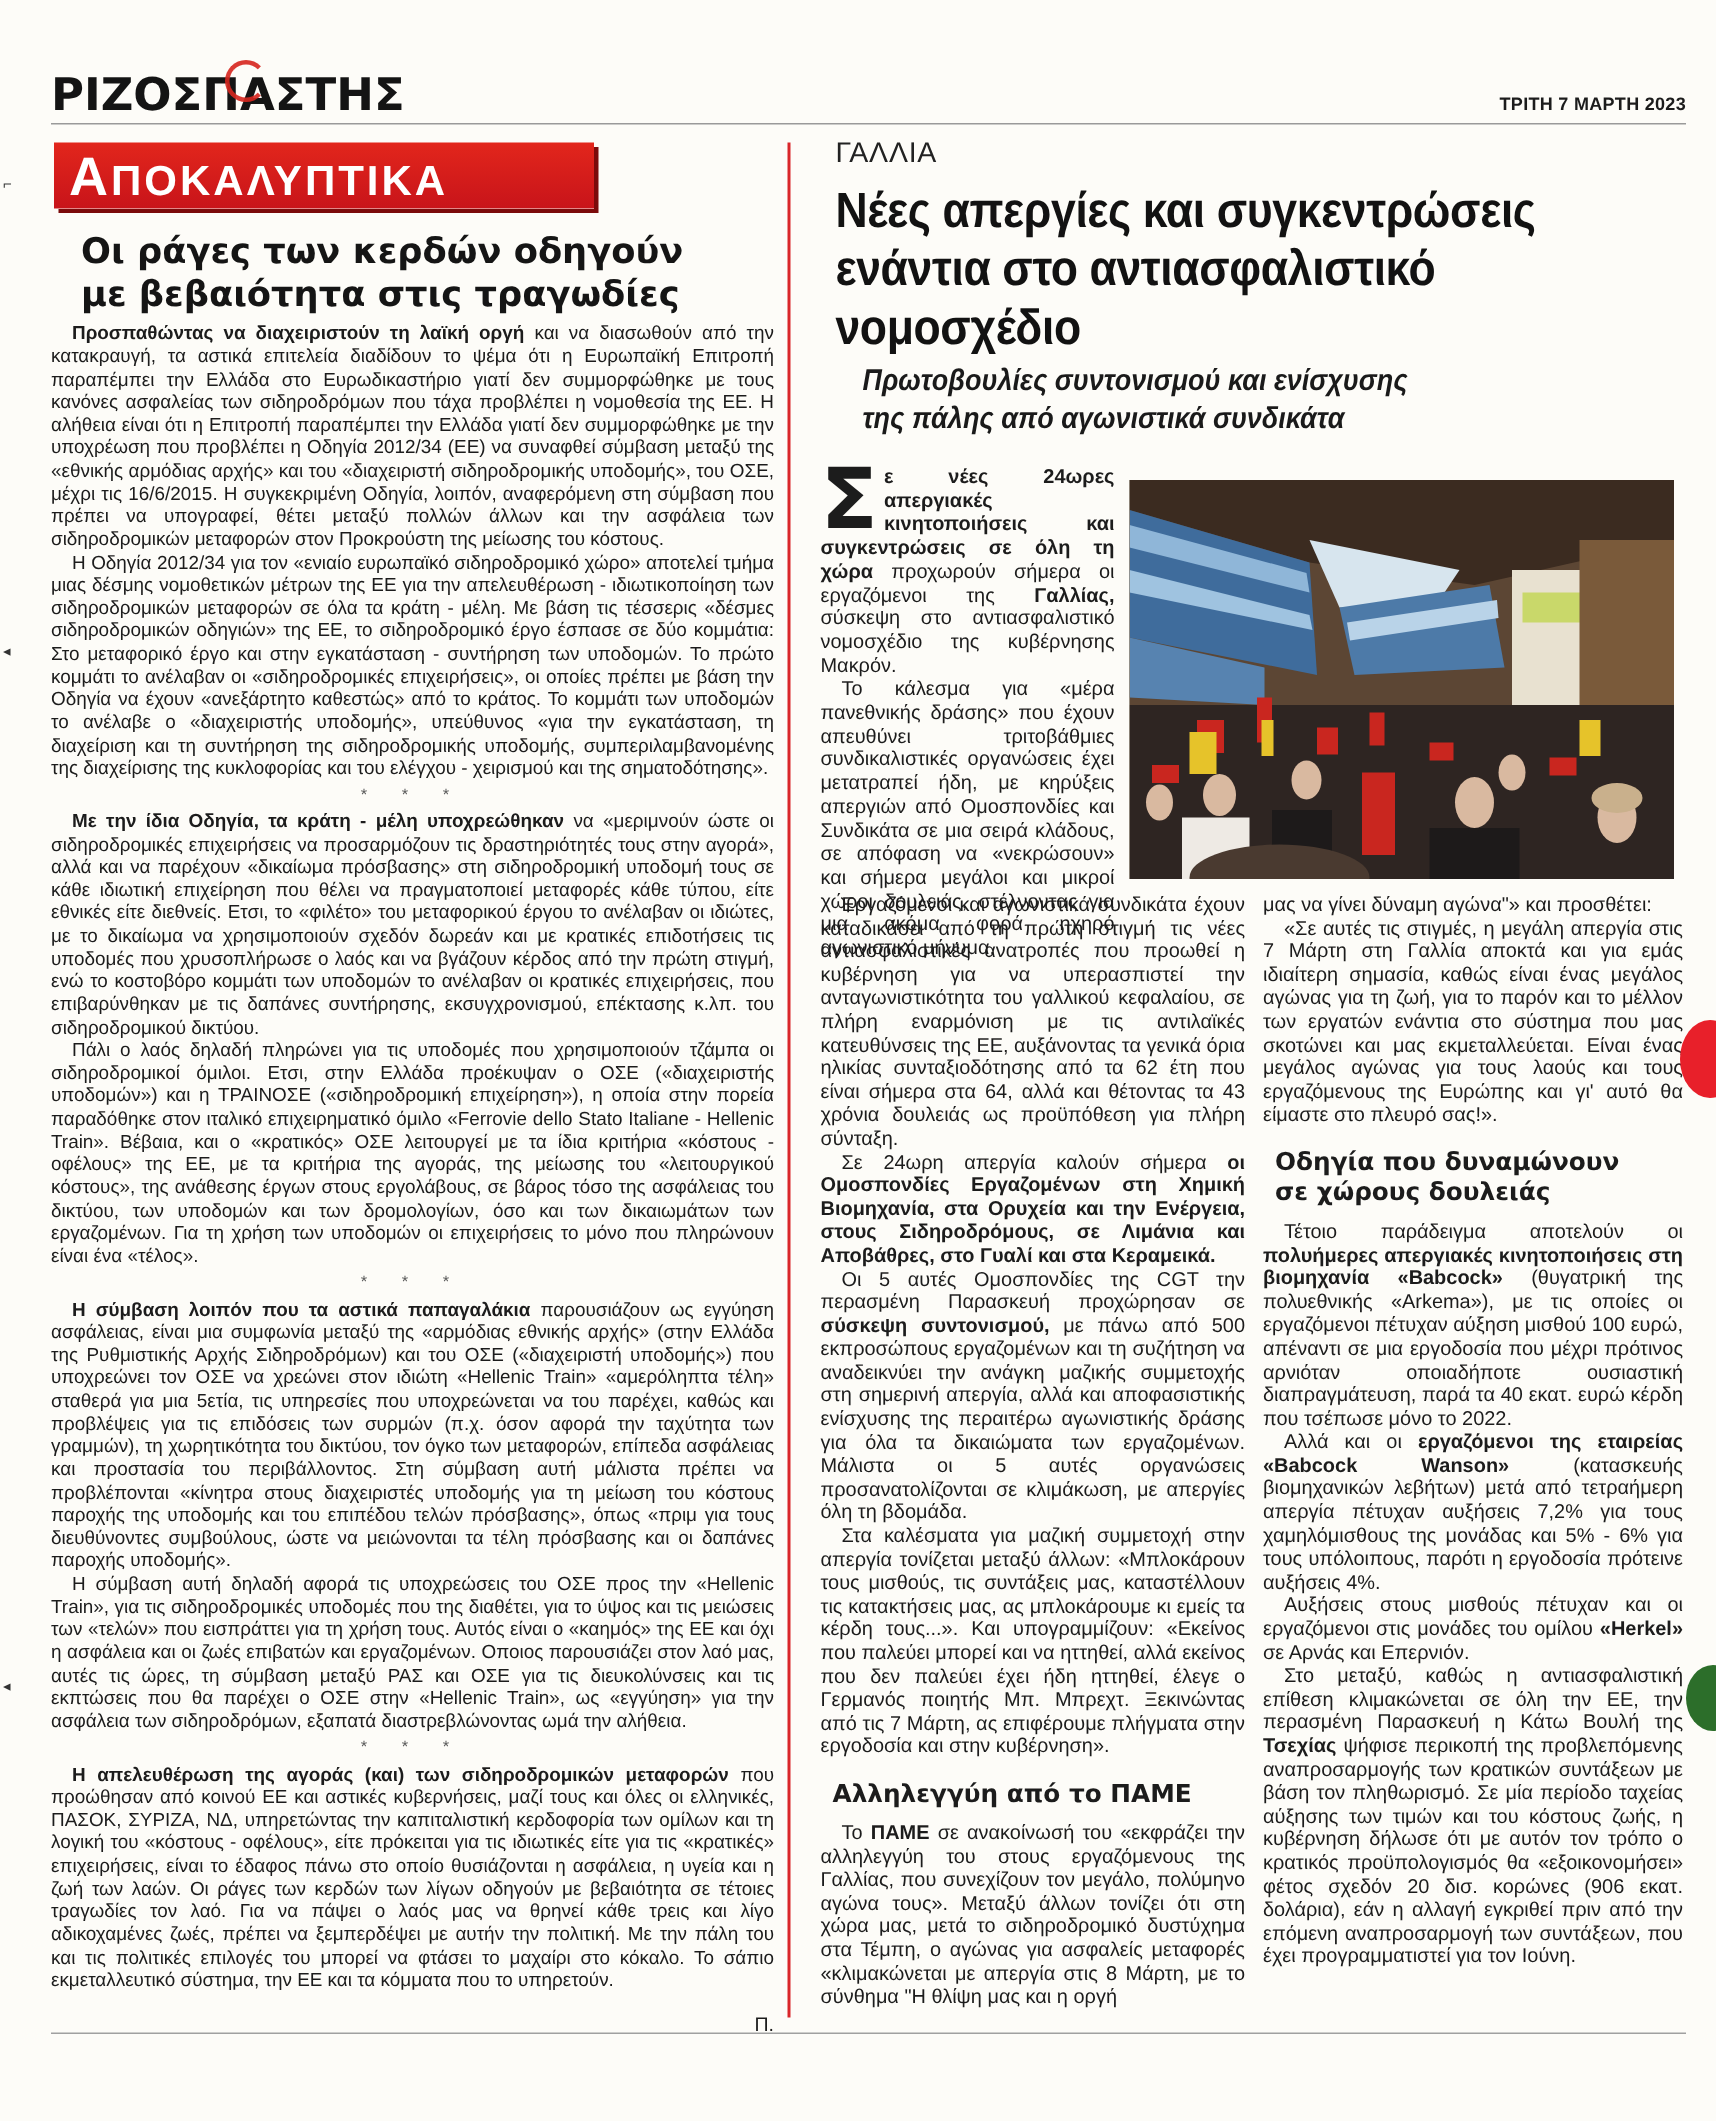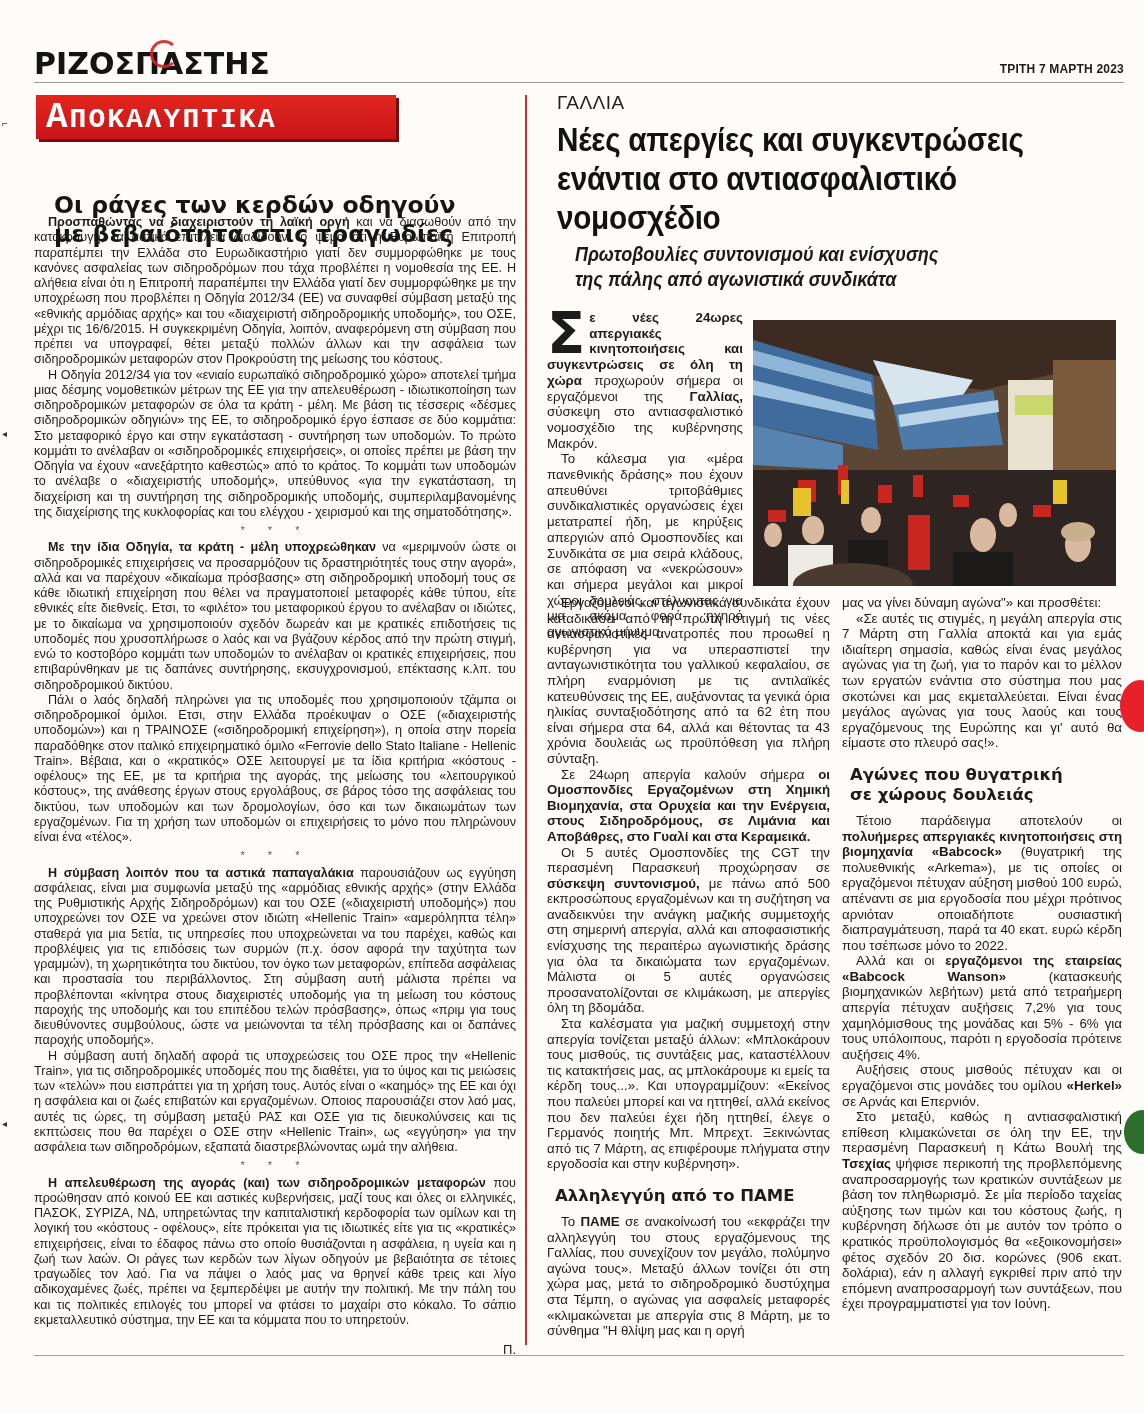--- a/index.html
+++ b/index.html
@@ -32,27 +32,27 @@
   
   .left { position: absolute; left: 34px; top: 95px; width: 482px; }
   .kicker-box {
     position: absolute; left: 2px; top: 0; width: 360px; height: 44px;
     background: linear-gradient(#e2261c, #c8141a);
     box-shadow: 3px 3px 0 #7b0b0b;
   }
   .kicker-text {
     position: absolute; left: 10px; top: 2px; color: #fff;
     font-size: 28px; font-weight: bold; letter-spacing: 2px;
-    font-family: Liberation Mono, monospace;
+    font-family: Liberation Sans, sans-serif;
   }
   .kicker-text .big { font-size: 36px; }
   .left-title {
     position: absolute; left: 20px; top: 58px; width: 460px;
     font-family: "DejaVu Sans", sans-serif; font-weight: bold;
-    font-size: 23.5px; line-height: 29px; color: #151515; margin-top: 38px;
+    font-size: 23.5px; line-height: 29px; color: #151515;
   }
   .left-body {
     position: absolute; left: 0; top: 120px; width: 482px;
     font-size: 12.6px; line-height: 15.25px; text-align: justify;
   }
   .left-body p { margin: 0; text-indent: 14px; }
   .left-body b { font-weight: bold; }
   .stars {
     text-align: center; color: #5a5a5a; font-size: 11px; letter-spacing: 10px;
     margin: 3px 0 2px;
@@ -239,21 +239,21 @@
       <p><span>Οι 5 αυτές Ομοσπονδίες της CGT την περασμένη Παρασκευή προχώρησαν σε </span><b>σύσκεψη συντονισμού,</b><span> με πάνω από 500 εκπροσώπους εργαζομένων και τη συζήτηση να αναδεικνύει την ανάγκη μαζικής συμμετοχής στη σημερινή απεργία, αλλά και αποφασιστικής ενίσχυσης της περαιτέρω αγωνιστικής δράσης για όλα τα δικαιώματα των εργαζομένων. Μάλιστα οι 5 αυτές οργανώσεις προσανατολίζονται σε κλιμάκωση, με απεργίες όλη τη βδομάδα.</span></p>
       <p>Στα καλέσματα για μαζική συμμετοχή στην απεργία τονίζεται μεταξύ άλλων: «Μπλοκάρουν τους μισθούς, τις συντάξεις μας, καταστέλλουν τις κατακτήσεις μας, ας μπλοκάρουμε κι εμείς τα κέρδη τους...». Και υπογραμμίζουν: «Εκείνος που παλεύει μπορεί και να ηττηθεί, αλλά εκείνος που δεν παλεύει έχει ήδη ηττηθεί, έλεγε ο Γερμανός ποιητής Μπ. Μπρεχτ. Ξεκινώντας από τις 7 Μάρτη, ας επιφέρουμε πλήγματα στην εργοδοσία και στην κυβέρνηση».</p>
       <div class="subhead">Αλληλεγγύη από το ΠΑΜΕ</div>
       <p><span>Το </span><b>ΠΑΜΕ</b><span> σε ανακοίνωσή του «εκφράζει την αλληλεγγύη του στους εργαζόμενους της Γαλλίας, που συνεχίζουν τον μεγάλο, πολύμηνο αγώνα τους». Μεταξύ άλλων τονίζει ότι στη χώρα μας, μετά το σιδηροδρομικό δυστύχημα στα Τέμπη, ο αγώνας για ασφαλείς μεταφορές «κλιμακώνεται με απεργία στις 8 Μάρτη, με το σύνθημα "Η θλίψη μας και η οργή</span></p>
     </div>
 
     <div class="col-c">
       <p class="cont">μας να γίνει δύναμη αγώνα"» και προσθέτει:</p>
       <p>«Σε αυτές τις στιγμές, η μεγάλη απεργία στις 7 Μάρτη στη Γαλλία αποκτά και για εμάς ιδιαίτερη σημασία, καθώς είναι ένας μεγάλος αγώνας για τη ζωή, για το παρόν και το μέλλον των εργατών ενάντια στο σύστημα που μας σκοτώνει και μας εκμεταλλεύεται. Είναι ένας μεγάλος αγώνας για τους λαούς και τους εργαζόμενους της Ευρώπης και γι' αυτό θα είμαστε στο πλευρό σας!».</p>
       <div class="subhead">
-        <div>Αγώνες που θυγατρική</div>
+        <div>Οδηγία που δυναμώνουν</div>
         <div>σε χώρους δουλειάς</div>
       </div>
       <p><span>Τέτοιο παράδειγμα αποτελούν οι </span><b>πολυήμερες απεργιακές κινητοποιήσεις στη βιομηχανία «Babcock»</b><span> (θυγατρική της πολυεθνικής «Arkema»), με τις οποίες οι εργαζόμενοι πέτυχαν αύξηση μισθού 100 ευρώ, απέναντι σε μια εργοδοσία που μέχρι πρότινος αρνιόταν οποιαδήποτε ουσιαστική διαπραγμάτευση, παρά τα 40 εκατ. ευρώ κέρδη που τσέπωσε μόνο το 2022.</span></p>
       <p><span>Αλλά και οι </span><b>εργαζόμενοι της εταιρείας «Babcock Wanson»</b><span> (κατασκευής βιομηχανικών λεβήτων) μετά από τετραήμερη απεργία πέτυχαν αυξήσεις 7,2% για τους χαμηλόμισθους της μονάδας και 5% - 6% για τους υπόλοιπους, παρότι η εργοδοσία πρότεινε αυξήσεις 4%.</span></p>
       <p><span>Αυξήσεις στους μισθούς πέτυχαν και οι εργαζόμενοι στις μονάδες του ομίλου </span><b>«Herkel»</b><span> σε Αρνάς και Επερνιόν.</span></p>
       <p><span>Στο μεταξύ, καθώς η αντιασφαλιστική επίθεση κλιμακώνεται σε όλη την ΕΕ, την περασμένη Παρασκευή η Κάτω Βουλή της </span><b>Τσεχίας</b><span> ψήφισε περικοπή της προβλεπόμενης αναπροσαρμογής των κρατικών συντάξεων με βάση τον πληθωρισμό. Σε μία περίοδο ταχείας αύξησης των τιμών και του κόστους ζωής, η κυβέρνηση δήλωσε ότι με αυτόν τον τρόπο ο κρατικός προϋπολογισμός θα «εξοικονομήσει» φέτος σχεδόν 20 δισ. κορώνες (906 εκατ. δολάρια), εάν η αλλαγή εγκριθεί πριν από την επόμενη αναπροσαρμογή των συντάξεων, που έχει προγραμματιστεί για τον Ιούνη.</span></p>
     </div>
   </div>
 
   <div class="bottom-rule"></div>

